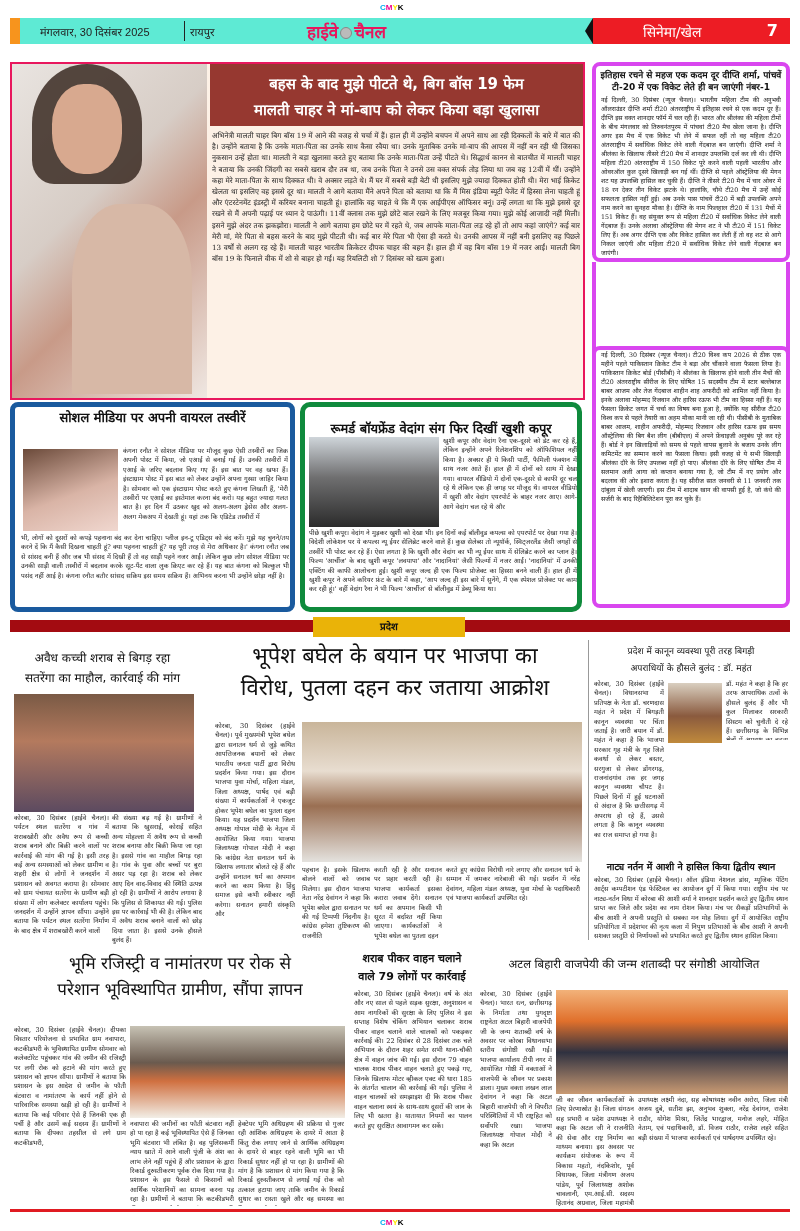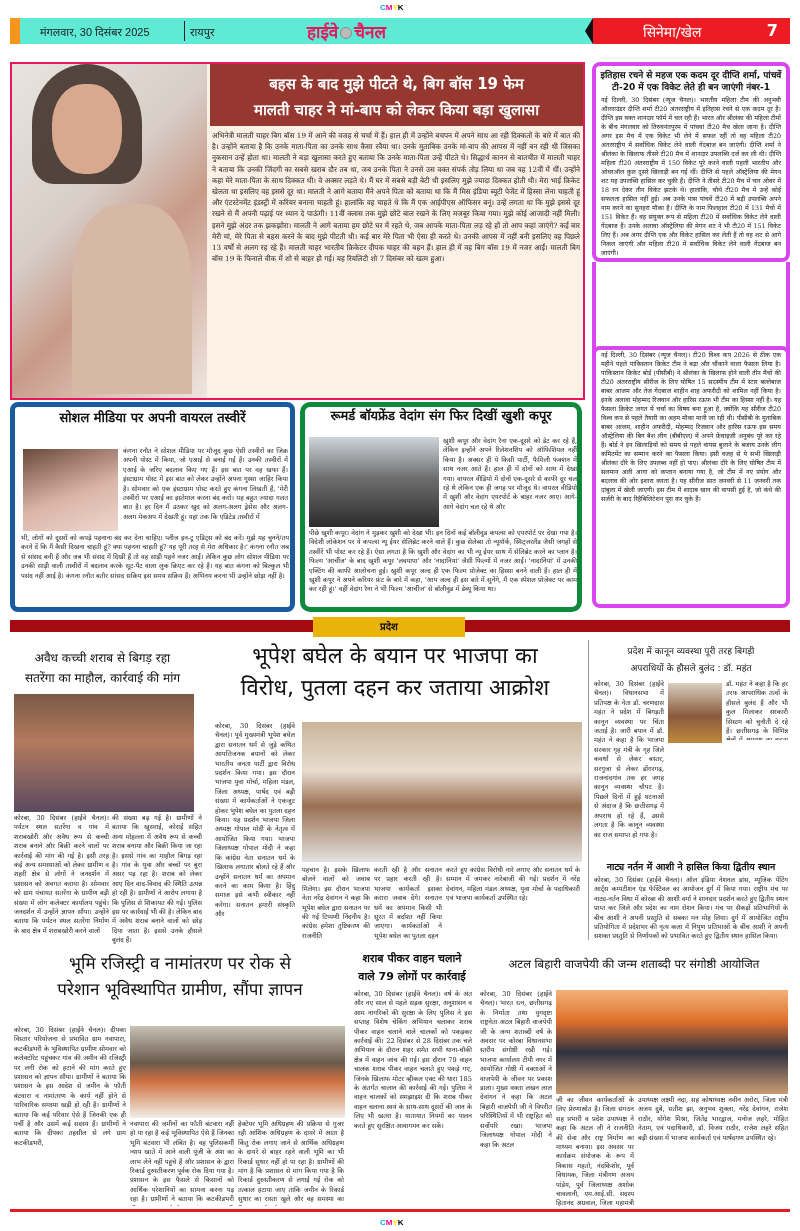--- a/index.html
+++ b/index.html
@@ -83,21 +83,21 @@
 </div>
 
 <div class="abs kbox">
   <div class="mid-h" style="margin-top:2px">सोशल मीडिया पर अपनी वायरल तस्वीरें</div>
   <div class="abs photo" style="left:8px;top:42px;width:95px;height:82px;background:linear-gradient(160deg,#6b4a3a,#d9b4a6 55%,#f0d7cf)"></div>
   <div class="abs txt" style="left:108px;top:40px;width:165px;height:86px">कंगना रनौत ने सोशल मीडिया पर मौजूद कुछ ऐसी तस्वीरों का जिक्र अपनी पोस्ट में किया, जो एआई से बनाई गई हैं। उनकी तस्वीरों में एआई के जरिए बदलाव किए गए हैं। इस बात पर वह खफा हैं। इंस्टाग्राम पोस्ट में इस बात को लेकर उन्होंने अपना गुस्सा जाहिर किया है। सोमवार को एक इंस्टाग्राम पोस्ट करते हुए कंगना लिखती हैं, 'मेरी तस्वीरों पर एआई का इस्तेमाल करना बंद करो। यह बहुत ज्यादा गलत बात है। हर दिन मैं उठकर खुद को अलग-अलग ड्रेसेस और अलग-अलग मेकअप में देखती हूं। यहां तक कि एडिटेड तस्वीरों में</div>
   <div class="abs txt" style="left:6px;top:127px;width:268px;height:72px">भी, लोगों को दूसरों को कपड़े पहनाना बंद कर देना चाहिए। प्लीज इन-टू एडिट्स को बंद करें। मुझे यह चुनने/तय करने दें कि मैं कैसी दिखना चाहती हूं? क्या पहनना चाहती हूं? यह पूरी तरह से मेरा अधिकार है।' कंगना रनौत जब से सांसद बनी हैं और जब भी संसद में दिखी हैं तो वह साड़ी पहने नजर आईं। लेकिन कुछ लोग सोशल मीडिया पर उनकी साड़ी वाली तस्वीरों में बदलाव करके सूट-पैंट वाला लुक क्रिएट कर रहे हैं। यह बात कंगना को बिल्कुल भी पसंद नहीं आई है। कंगना रनौत बतौर सांसद सक्रिय इस समय सक्रिय हैं। अभिनय करना भी उन्होंने छोड़ा नहीं है।</div>
 </div>
 
 <div class="abs vbox">
-  <div class="mid-h" style="margin-top:0">रूमर्ड बॉयफ्रेंड वेदांग संग फिर दिखीं खुशी कपूर</div>
+  <div class="mid-h" style="margin-top:13px">रूमर्ड बॉयफ्रेंड वेदांग संग फिर दिखीं खुशी कपूर</div>
   <div class="abs photo" style="left:4px;top:30px;width:130px;height:90px;background:linear-gradient(180deg,#cfd5da,#6f6f70 45%,#2b2b2b)"></div>
   <div class="abs txt" style="left:138px;top:30px;width:134px;height:92px">खुशी कपूर और वेदांग रैना एक-दूसरे को डेट कर रहे हैं, लेकिन इन्होंने अपने रिलेशनशिप को ऑफिशियल नहीं किया है। अक्सर ही ये किसी पार्टी, फैमिली फंक्शन में साथ नजर आते हैं। हाल ही में दोनों को साथ में देखा गया। वायरल वीडियो में दोनों एक-दूसरे से काफी दूर चल रहे थे लेकिन एक ही जगह पर मौजूद थे। वायरल वीडियो में खुशी और वेदांग एयरपोर्ट के बाहर नजर आए। आगे-आगे वेदांग चल रहे थे और</div>
   <div class="abs txt" style="left:4px;top:122px;width:268px;height:78px">पीछे खुशी कपूर। वेदांग ने मुड़कर खुशी को देखा भी। इन दिनों कई बॉलीवुड कपल्स को एयरपोर्ट पर देखा गया है। विदेशी लोकेशन पर ये कपल्स न्यू ईयर सेलिब्रेट करने वाले हैं। कुछ सेलेब्स तो न्यूयॉर्क, स्विट्जरलैंड जैसी जगहों से तस्वीरें भी पोस्ट कर रहे हैं। ऐसा लगता है कि खुशी और वेदांग का भी न्यू ईयर साथ में सेलिब्रेट करने का प्लान है। फिल्म 'आर्चीज' के बाद खुशी कपूर 'लवयापा' और 'नादानियां' जैसी फिल्मों में नजर आईं। 'नादानियां' में उनकी एक्टिंग की काफी आलोचना हुई। खुशी कपूर जल्द ही एक फिल्म प्रोजेक्ट का हिस्सा बनने वाली हैं। हाल ही में खुशी कपूर ने अपने करियर फ्रंट के बारे में कहा, 'आप जल्द ही इस बारे में सुनेंगे, मैं एक स्पेशल प्रोजेक्ट पर काम कर रही हूं।' वहीं वेदांग रैना ने भी फिल्म 'आर्चीज' से बॉलीवुड में डेब्यू किया था।</div>
 </div>
 
 <div class="abs pbar"></div>
 <div class="abs plabel">प्रदेश</div>
 
 <div class="abs h-mid" style="left:10px;top:648px;width:185px;font-size:12px;line-height:20px;font-weight:normal">
   <div>अवैध कच्ची शराब से बिगड़ रहा</div>

